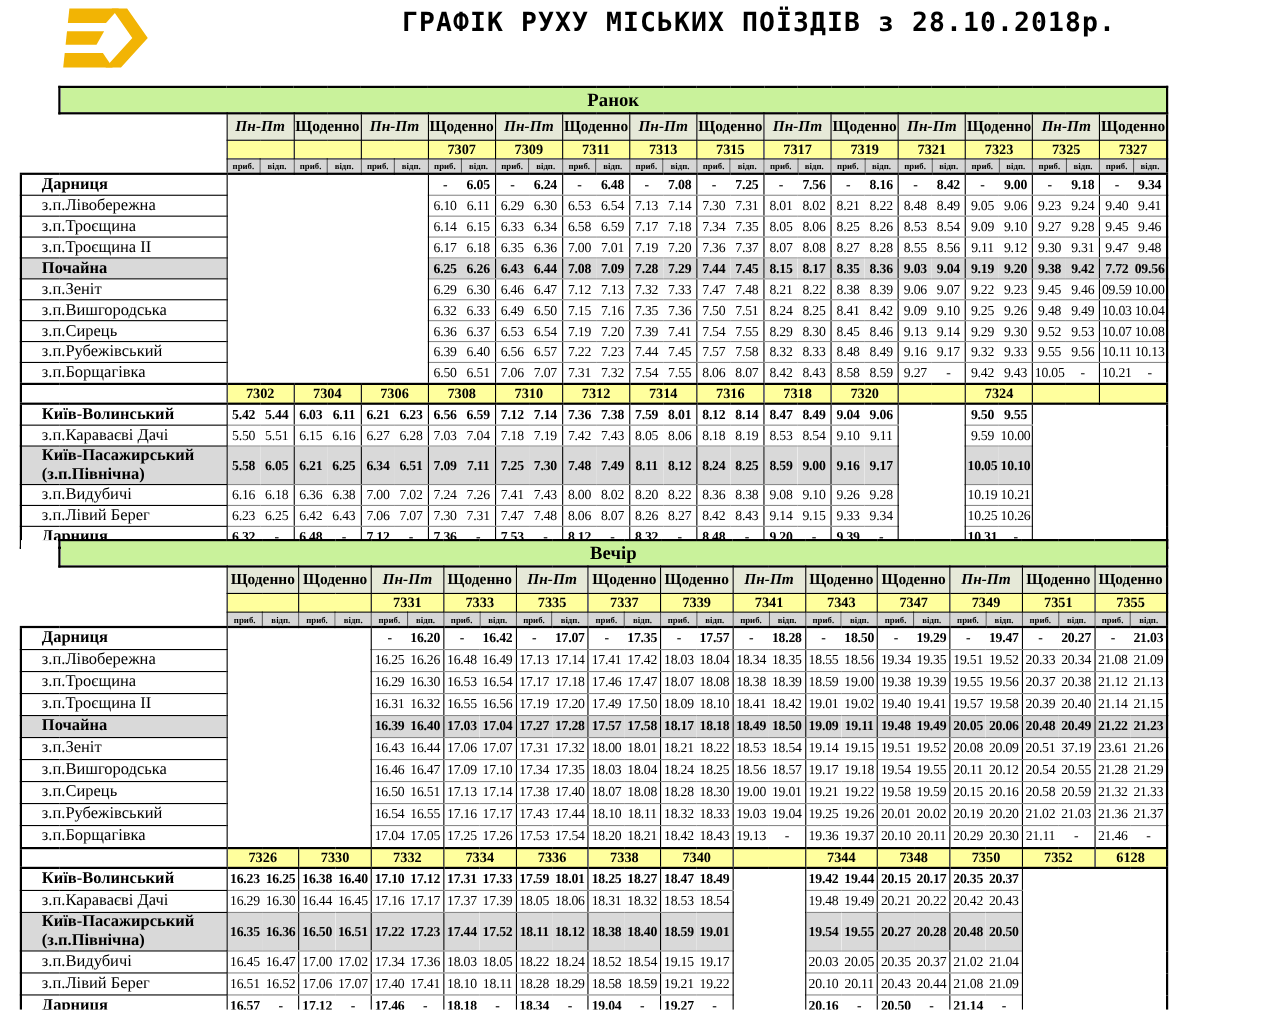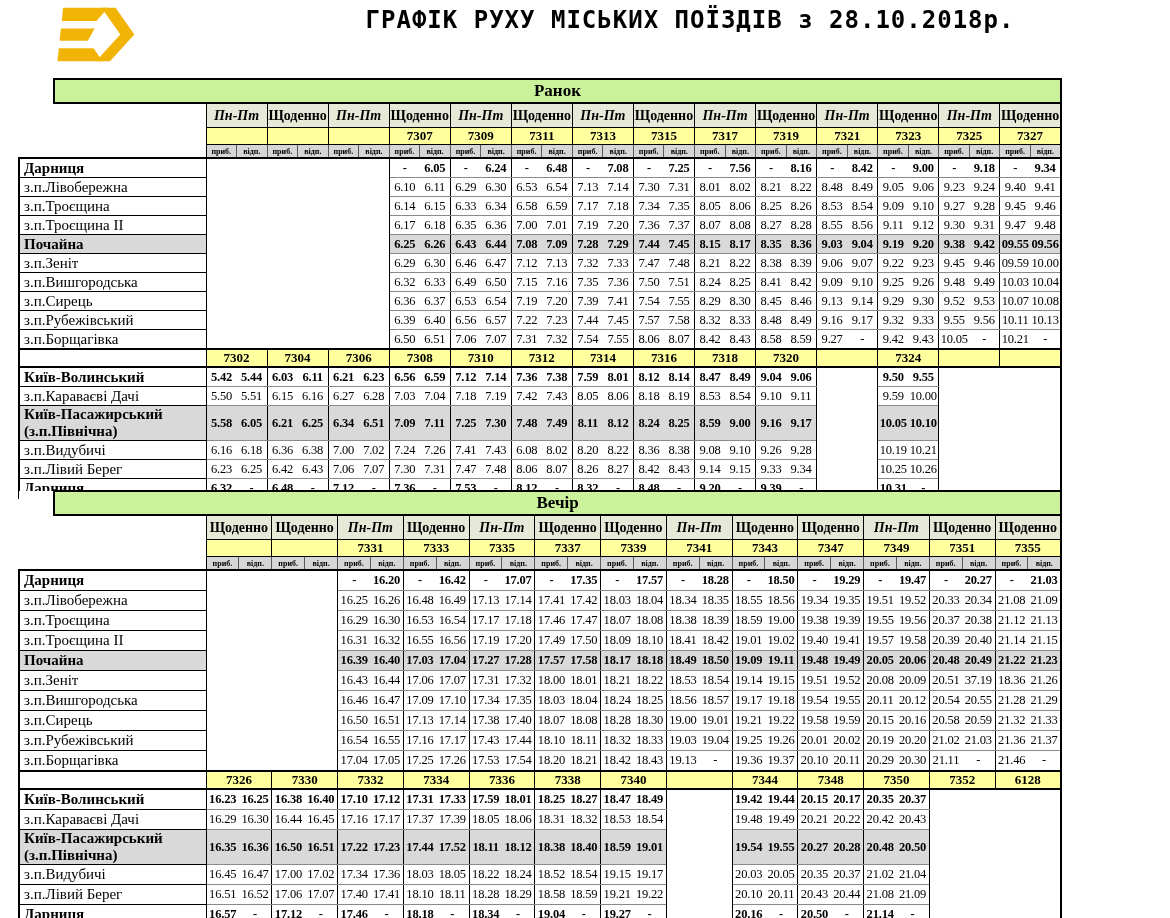--- a/index.html
+++ b/index.html
@@ -21,21 +21,21 @@
   td{padding:0;text-align:center;vertical-align:middle;overflow:hidden;white-space:nowrap;}
   .t-offset{border-top:hidden;border-left:hidden;border-bottom:hidden;background:#fff;}
   .t-title{background:#c9f29b;border:2px solid #000;font-weight:bold;font-size:17px;height:22px;}
   .header-left{border-left:hidden;border-top:none;border-bottom:none;border-right:1px solid #000;background:#fff;}
   .day{background:#e6e9d8;border:1px solid #000;font-weight:bold;font-size:14px;height:23px;}
   .day.it{font-style:italic;margin-left:24px;}
   .num{background:#ffff9d;border:1px solid #000;font-weight:bold;font-size:13px;height:16px;}
   .num-left{background:#fff;border:1px solid #000;}
   tr.numrow td{border-top:2px solid #000;}
   .pv{background:#d6d6d6;border:1px solid #5a5a5a;font-weight:bold;font-size:8px;height:12px;}
-  .station{border:1px solid #000;text-align:left;padding-left:4px;font-size:15px;height:18px;}
+  .station{border:1px solid #000;text-align:left;padding-left:18px;font-size:15px;height:18px;}
   .station.b{font-weight:bold;}
   .gray{background:#d9d9d9;}
   .tc{font-size:12.5px;border-bottom:1px solid #8a8a8a;height:18px;letter-spacing:-0.2px;}
   .tc.p1{border-left:1px solid #000;}
   .tc.p2{border-left:none;}
   .tc.b{font-weight:bold;}
   .mblank{background:#fff;border-left:1px solid #000;border-right:1px solid #000;border-top:none;border-bottom:none;}
   tr.sec td{border-top:2px solid #000;}
   tr.kp td{height:34px;}
   .station-name-sub{font-weight:bold;}
@@ -281,21 +281,21 @@
             <td class="tc p1 b gray">8.15</td>
             <td class="tc p2 b gray">8.17</td>
             <td class="tc p1 b gray">8.35</td>
             <td class="tc p2 b gray">8.36</td>
             <td class="tc p1 b gray">9.03</td>
             <td class="tc p2 b gray">9.04</td>
             <td class="tc p1 b gray">9.19</td>
             <td class="tc p2 b gray">9.20</td>
             <td class="tc p1 b gray">9.38</td>
             <td class="tc p2 b gray">9.42</td>
-            <td class="tc p1 b gray">09.55</td>
+            <td class="tc p1 b gray">7.72</td>
             <td class="tc p2 b gray">09.56</td>
           </tr>
           <tr>
             <td class="station" colspan="2">з.п.Зеніт</td>
             <td class="tc p1">6.29</td>
             <td class="tc p2">6.30</td>
             <td class="tc p1">6.46</td>
             <td class="tc p2">6.47</td>
             <td class="tc p1">7.12</td>
             <td class="tc p2">7.13</td>
@@ -518,21 +518,21 @@
             <td class="tc p1">6.16</td>
             <td class="tc p2">6.18</td>
             <td class="tc p1">6.36</td>
             <td class="tc p2">6.38</td>
             <td class="tc p1">7.00</td>
             <td class="tc p2">7.02</td>
             <td class="tc p1">7.24</td>
             <td class="tc p2">7.26</td>
             <td class="tc p1">7.41</td>
             <td class="tc p2">7.43</td>
-            <td class="tc p1">6.08</td>
+            <td class="tc p1">8.00</td>
             <td class="tc p2">8.02</td>
             <td class="tc p1">8.20</td>
             <td class="tc p2">8.22</td>
             <td class="tc p1">8.36</td>
             <td class="tc p2">8.38</td>
             <td class="tc p1">9.08</td>
             <td class="tc p2">9.10</td>
             <td class="tc p1">9.26</td>
             <td class="tc p2">9.28</td>
             <td class="tc p1">10.19</td>
@@ -829,21 +829,21 @@
             <td class="tc p1">18.53</td>
             <td class="tc p2">18.54</td>
             <td class="tc p1">19.14</td>
             <td class="tc p2">19.15</td>
             <td class="tc p1">19.51</td>
             <td class="tc p2">19.52</td>
             <td class="tc p1">20.08</td>
             <td class="tc p2">20.09</td>
             <td class="tc p1">20.51</td>
             <td class="tc p2">37.19</td>
-            <td class="tc p1">18.36</td>
+            <td class="tc p1">23.61</td>
             <td class="tc p2">21.26</td>
           </tr>
           <tr>
             <td class="station" colspan="2">з.п.Вишгородська</td>
             <td class="tc p1">16.46</td>
             <td class="tc p2">16.47</td>
             <td class="tc p1">17.09</td>
             <td class="tc p2">17.10</td>
             <td class="tc p1">17.34</td>
             <td class="tc p2">17.35</td>

